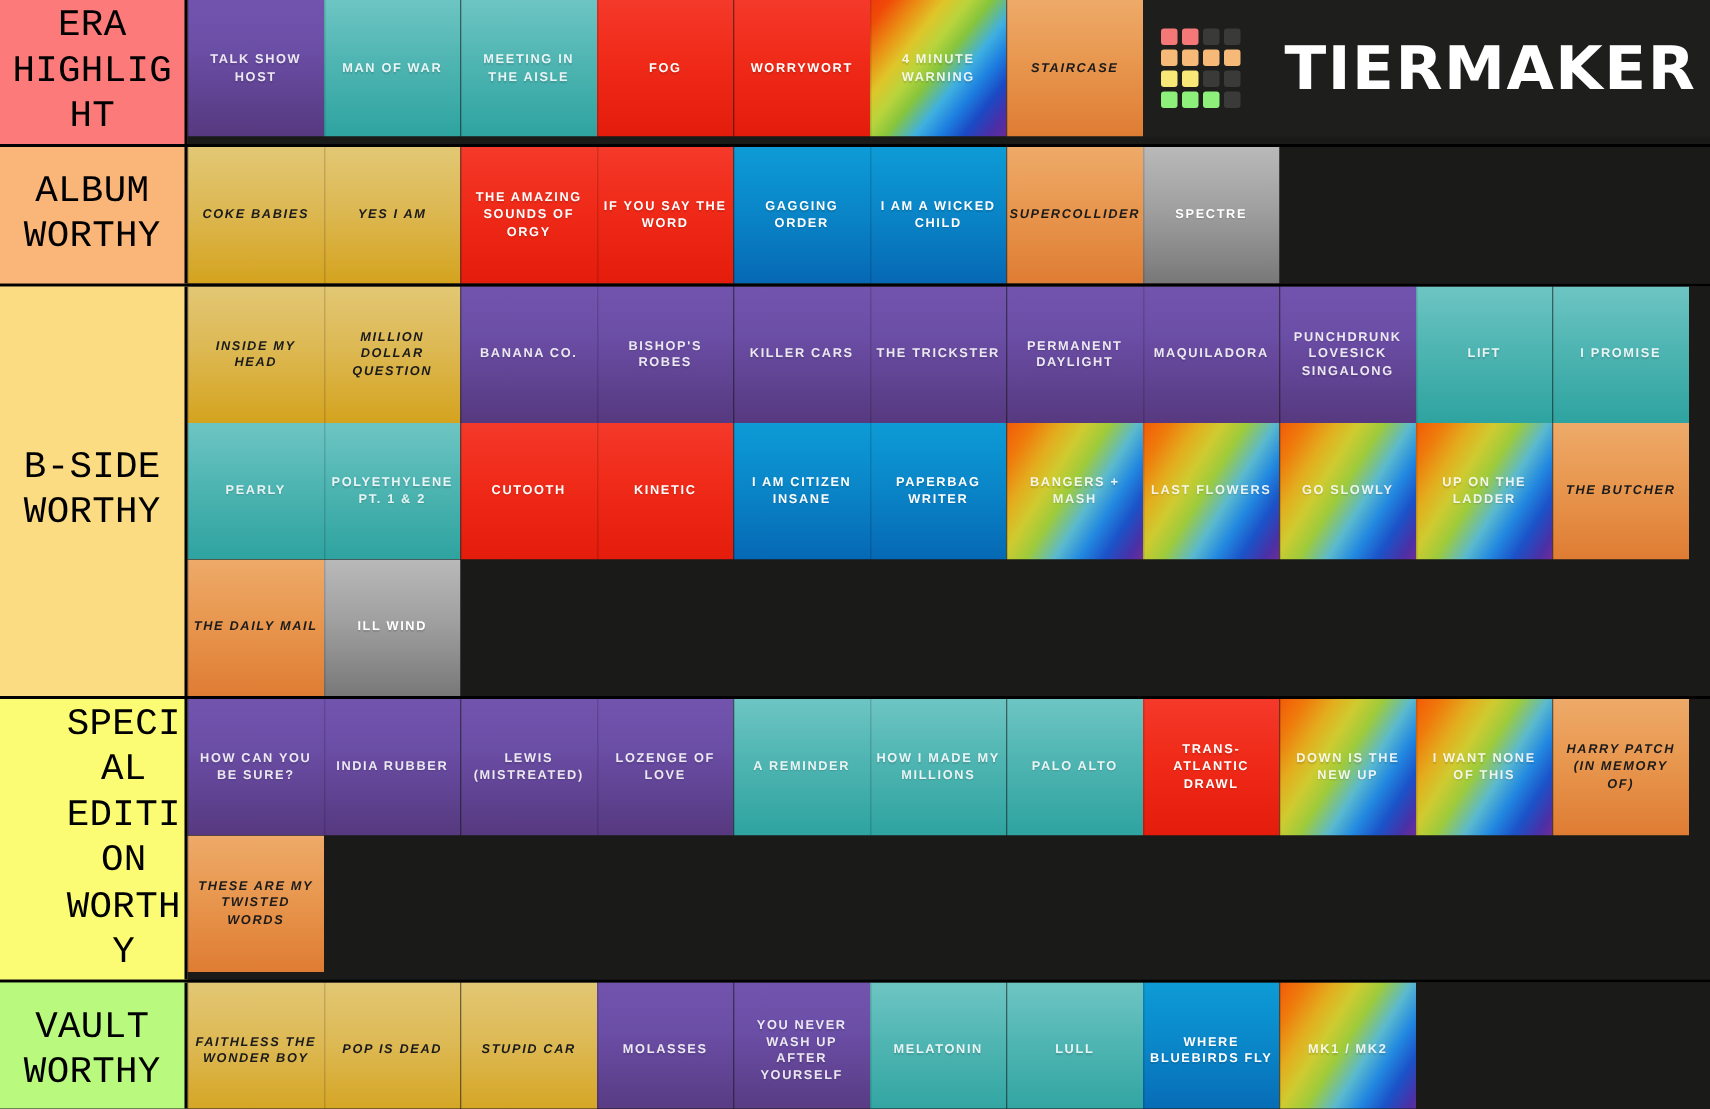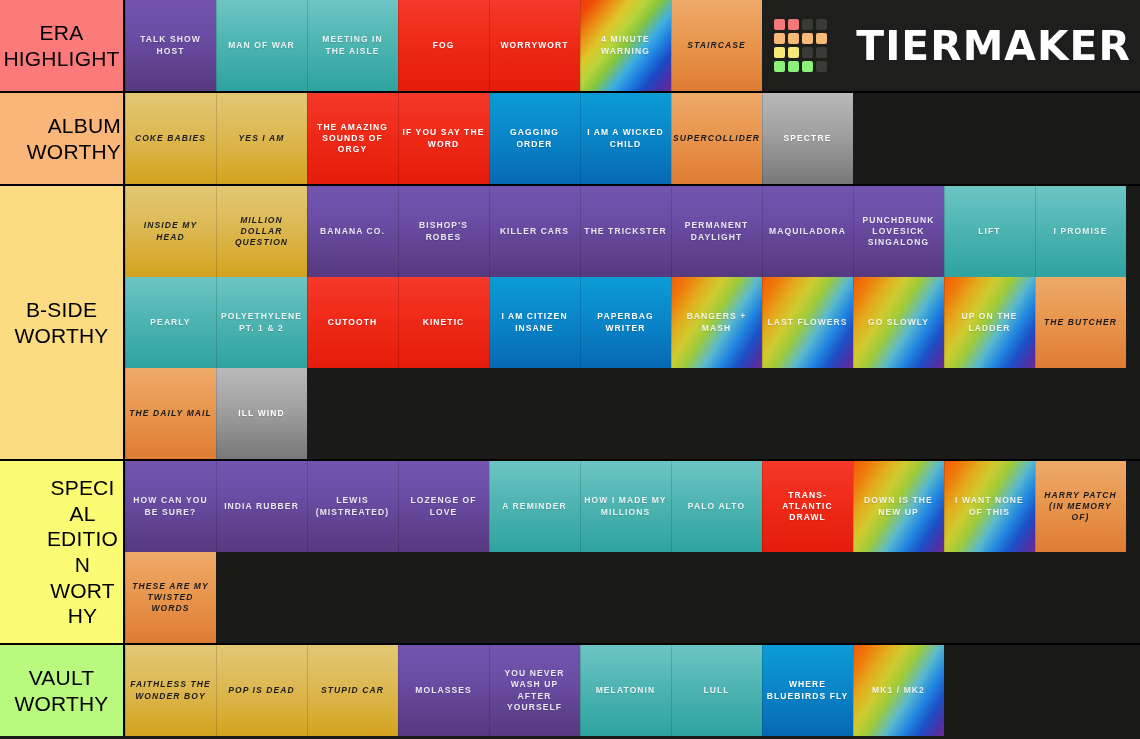--- a/index.html
+++ b/index.html
@@ -31,27 +31,28 @@
 
   .tier-label {
     width: 125px;
     min-width: 125px;
     flex: 0 0 125px;
     display: flex;
     align-items: center;
     justify-content: center;
     text-align: center;
     color: #000;
-    font-size: 21px;
+    font-size: 25px;
     line-height: 1.22;
     font-weight: 400;
     letter-spacing: 0.2px;
     border-right: 2px solid #000;
     padding: 2px;
     word-break: break-word;
+    font-family: Liberation Mono, monospace;
   }
 
   .tier-body {
     flex: 1 1 auto;
     display: flex;
     flex-direction: column;
     background: #1a1a18;
   }
   .tier-line {
     display: flex;
@@ -212,21 +213,21 @@
               <i style="background: rgb(140, 240, 122);"></i>
               <i style="background: rgb(140, 240, 122);"></i>
               <i style="background: rgb(58, 58, 56);"></i>
             </div>
             <div class="brand-word">TIERMAKER</div>
           </div>
         </div>
       </div>
     </div>
     <div class="tier-row">
-      <div class="tier-label" style="background: rgb(250, 181, 121); text-align: right;">ALBUM WORTHY</div>
+      <div class="tier-label" style="background: rgb(250, 181, 121);">ALBUM WORTHY</div>
       <div class="tier-body">
         <div class="tier-line">
           <div class="tile">
             <div class="tile-art art-gold"></div>
             <div class="tile-sep"></div>
             <div class="tile-title dark">COKE BABIES</div>
           </div>
           <div class="tile">
             <div class="tile-art art-gold"></div>
             <div class="tile-sep"></div>

